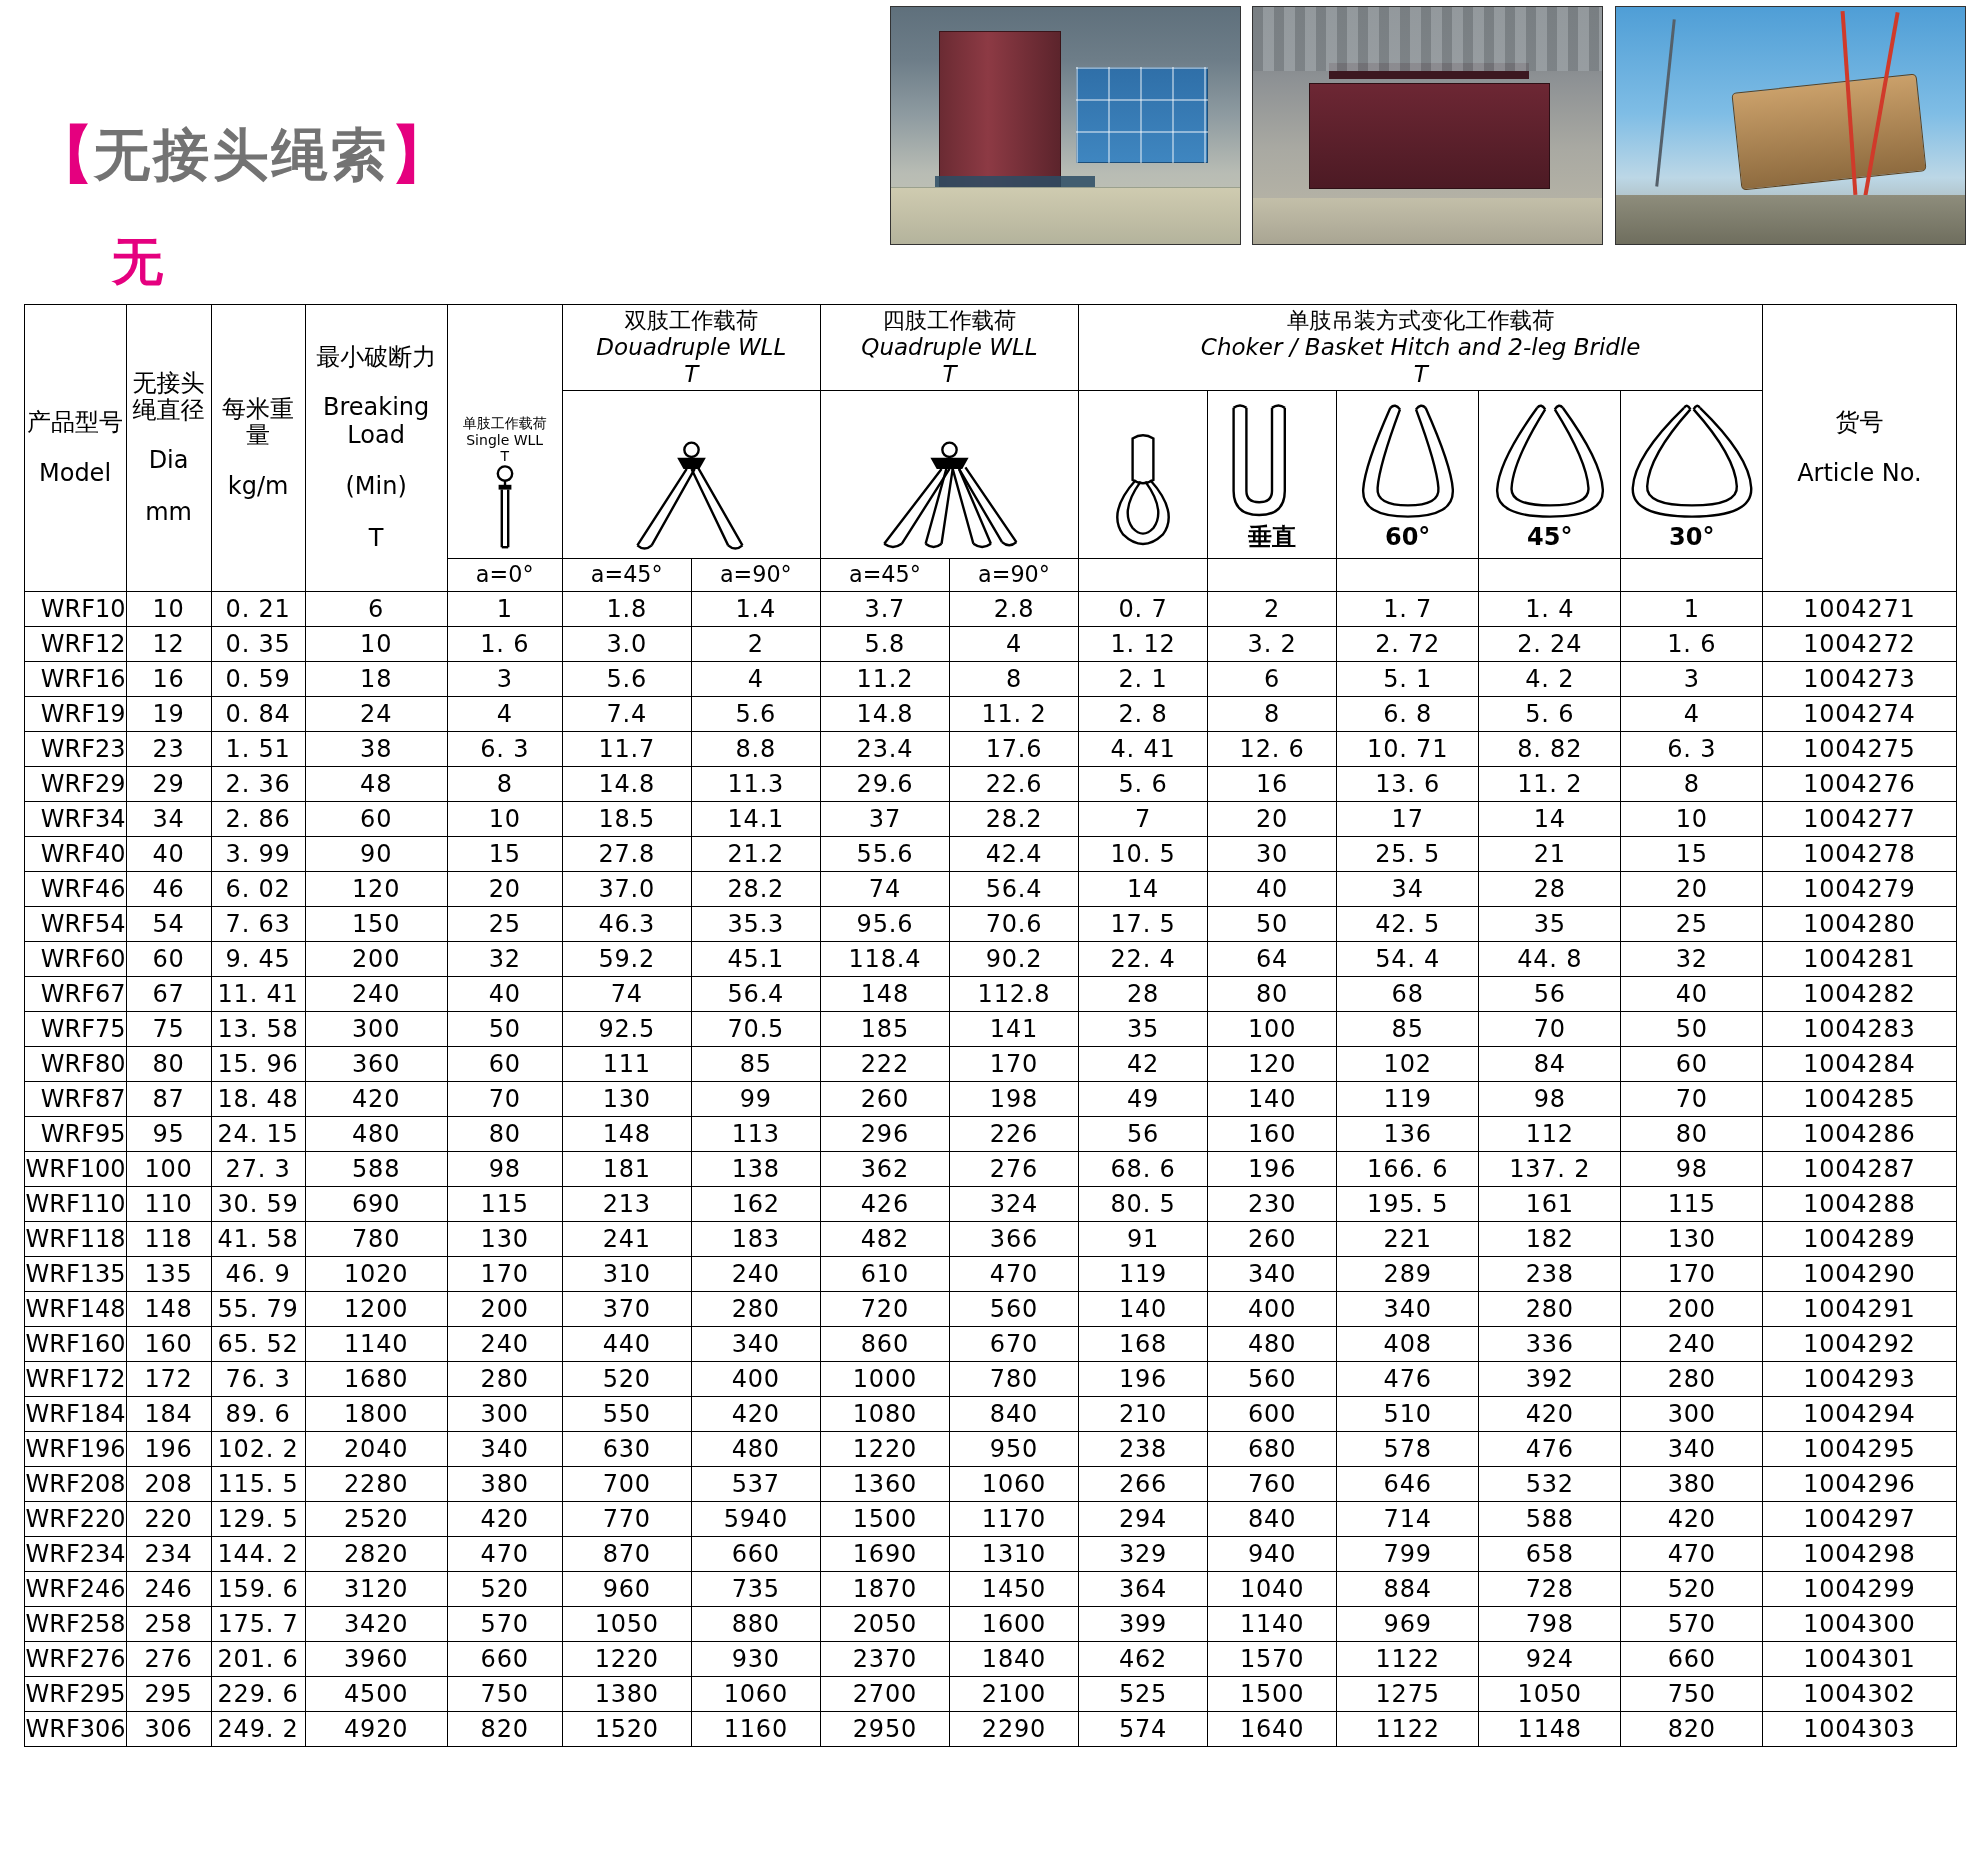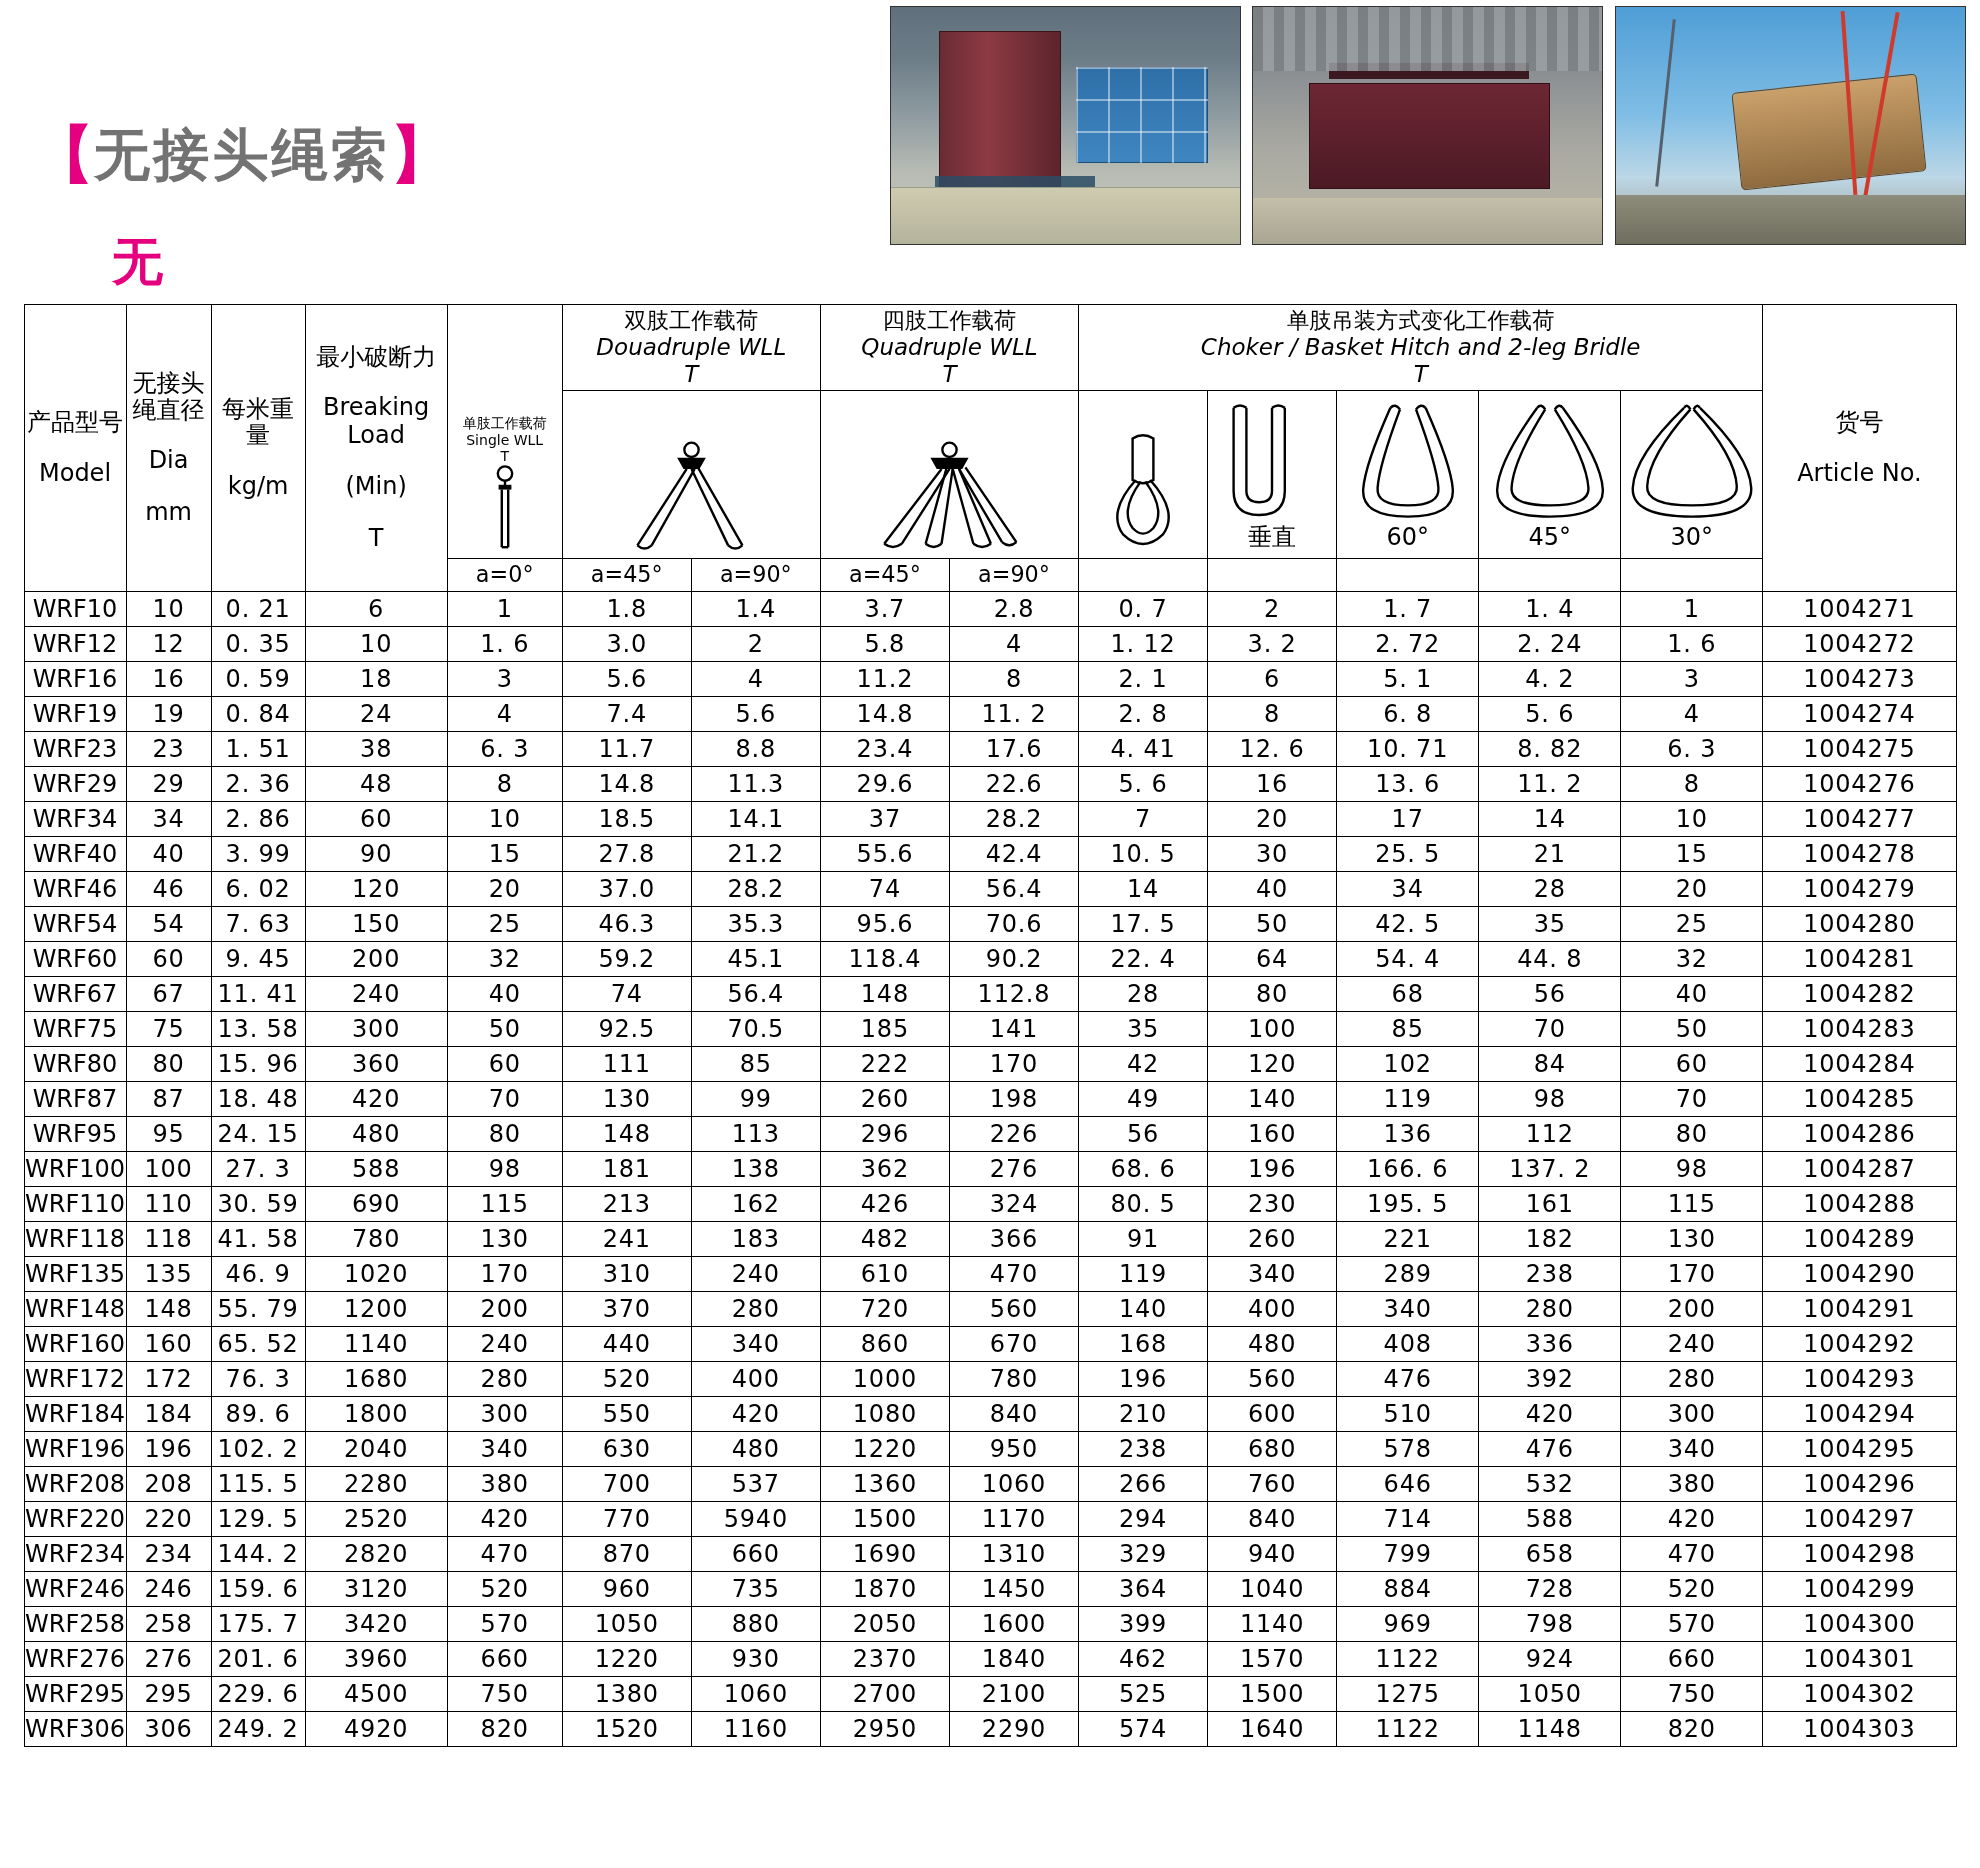--- a/index.html
+++ b/index.html
@@ -154,41 +154,41 @@
     font-size: 22.3px;
     line-height: 1.15;
     padding: 3.2px 1.6px;
   }
   table.spec tbody td {
     font-size: 24px;
     height: 35px;
     padding: 0;
     letter-spacing: 0.8px;
   }
-  table.spec tbody td.model { letter-spacing: 0px; }
+  table.spec tbody td.model { letter-spacing: 0px; text-align: right; }
   .hdr-cn { font-size: 24px; }
   .hdr-en { font-size: 24px; margin-top: 24px; }
   .hdr-sm { font-size: 14px; }
   .angle { font-size: 24px; }
 
   .sling-cell {
     height: 168px;
     position: relative;
     padding: 0;
   }
   .sling-wrap {
     display: flex;
     flex-direction: column;
     align-items: center;
     justify-content: flex-end;
     height: 100%;
     padding-bottom: 3.2px;
   }
   .sling-svg { display: block; }
-  .sling-label { font-size: 24px; margin-top: 1.6px; }
+  .sling-label { font-size: 24px; margin-top: 1.6px; font-weight: bold; }
 
   .grp-title {
     font-size: 24px;
     line-height: 1.2;
   }
   .grp-title .en { font-size: 23px; font-style: italic; }
   .tight { line-height: 1.1; }
 </style>
 </head>
 <body>

